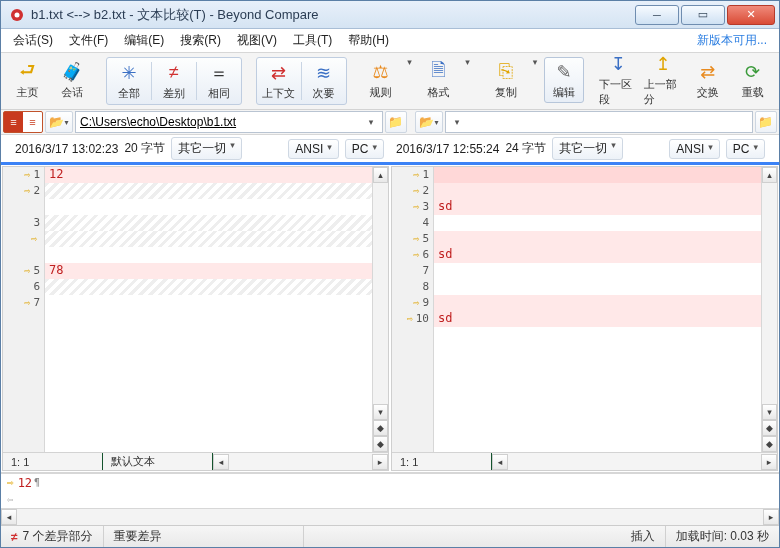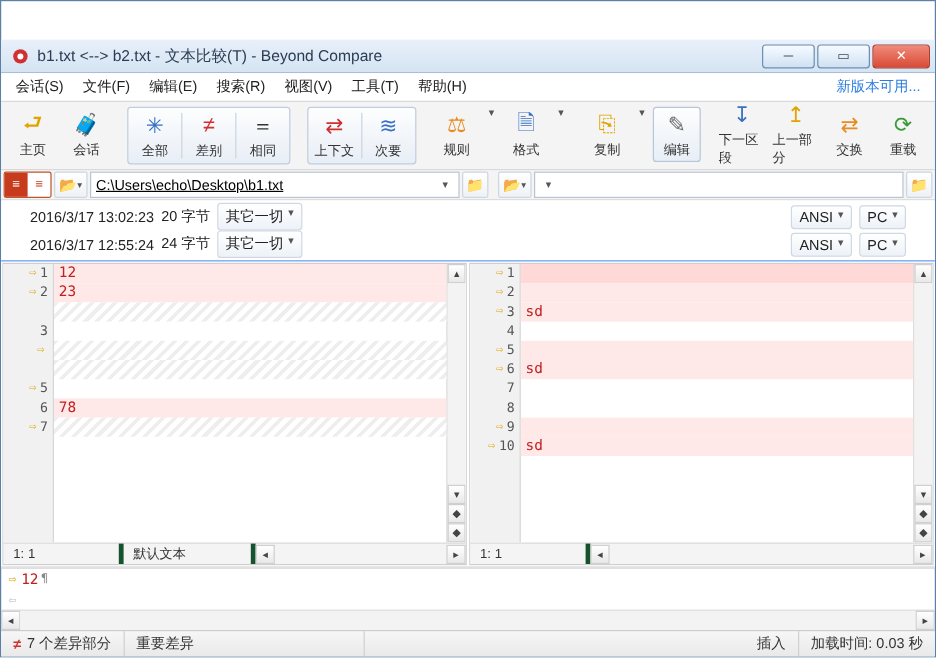--- a/index.html
+++ b/index.html
@@ -1,19 +1,19 @@
 <!DOCTYPE html>
 <html><head>
 <meta charset="utf-8">
 <style>
   html, body { margin:0; padding:0; font-family: "Segoe UI", Tahoma, Arial, sans-serif; font-size:12px; background:#f0f0f0; }
   * { box-sizing: border-box; }
   .window { width:780px; height:548px; border:1px solid #5b7fa6; display:flex; flex-direction:column; background:#fff; }
   
-  .titlebar { height:28px; background:linear-gradient(#e8f0fa,#d5e4f3); display:flex; align-items:center; padding:0 4px 0 8px; border-bottom:1px solid #a9bed6;margin-top:32px; }
+  .titlebar { height:28px; background:linear-gradient(#e8f0fa,#d5e4f3); display:flex; align-items:center; padding:0 4px 0 8px; border-bottom:1px solid #a9bed6; }
   .titlebar .appicon { width:16px; height:16px; margin-right:6px; }
   .titlebar .title { flex:1; color:#2b3d54; font-size:13px; }
   .winbtns { display:flex; gap:2px; }
   .winbtn { width:44px; height:20px; border:1px solid #6f8db0; border-radius:3px; display:flex; align-items:center; justify-content:center; background:linear-gradient(#f7fbff,#cfe1f3); font-size:11px; color:#3a4b5d; }
   .winbtn.close { background:linear-gradient(#f08a7b,#d94b36); color:#fff; width:48px; border-color:#b53a2a;}
   
   .menubar { height:24px; background:#fff; border-bottom:1px solid #d7d7d7; display:flex; align-items:center; padding:0 4px; }
   .menubar span { padding:2px 8px; color:#222; }
   .menubar .spacer { flex:1; }
   .menubar .newver { color:#2a7de1; padding-right:8px; }
@@ -33,42 +33,42 @@
   .pctl .red{ background:#c83a1e; color:#fff; }
   .pctl .wh{ color:#c83a1e;}
   .folderbtn{ width:28px; height:22px; border:1px solid #cdd6e1; border-radius:2px; background:linear-gradient(#fff,#eef2f7); display:flex; align-items:center; justify-content:center;}
   .pathinput { flex:1; height:22px; border:1px solid #b9c4d2; background:#fff; padding:0 4px; display:flex; align-items:center; }
   .pathinput .txt { flex:1; white-space:nowrap; overflow:hidden;text-decoration:underline; }
   .pathinput .dd { width:14px; text-align:center; color:#555; font-size:9px; }
   .smallbtn{ width:22px; height:22px; border:1px solid #cdd6e1; border-radius:2px; background:linear-gradient(#fff,#eef2f7); display:flex;align-items:center;justify-content:center; }
   .pathhalf { flex:1; display:flex; align-items:center; gap:2px;}
   .pathgap { width:4px; }
   
-  .inforow { background:#fff; border-bottom:1px solid #3b82f6; padding:2px 18px; display:flex;flex-direction:column; }
+  .inforow { background:#fff; border-bottom:3px solid #3b82f6; padding:2px 8px; display:flex; }
   .infohalf { flex:1; display:flex; align-items:center; gap:6px; padding:0 6px; font-size:12px; color:#222;}
   .dropbtn { display:flex; gap:4px; padding:2px 6px; border:1px solid #cfd8e3; border-radius:3px; background:linear-gradient(#fff,#edf2f8);}
   .dropbtn .arr{ font-size:9px; color:#555;}
   .infohalf .push{ flex:1; }
   
   .diffs { flex:1; display:flex; background:#fff; border-bottom:1px solid #d7d7d7;}
   .pane { flex:1; display:flex; flex-direction:column; border:1px solid #cfcfcf; margin:1px; }
   .pane .body { flex:1; display:flex; overflow:hidden; background:#fff; position:relative;}
   .gutter { width:42px; background:#f1f1f1; border-right:1px solid #d7d7d7; }
   .gline { height:16px; display:flex; align-items:center; justify-content:flex-end; font-family:Consolas,monospace; font-size:11px; color:#555; padding-right:4px; gap:3px; border-bottom:1px dotted transparent;}
   .gline .arrow{ font-size:10px;}
   .content { flex:1; position:relative; }
   .cline { height:16px; padding-left:4px; font-family:Consolas,monospace; font-size:12px; }
   .missing { background:repeating-linear-gradient(135deg,#eee 0px,#eee 3px,#fff 3px,#fff 7px);}
   .bg-diff { background:#ffe8e8; color:#c02020; }
   .bg-diff2 { background:#ffd8d8; color:#c02020;}
   .vscroll { width:16px; background:#f3f3f3; border-left:1px solid #d7d7d7; display:flex; flex-direction:column;}
   .vscroll .sbtn{ height:16px; display:flex;align-items:center;justify-content:center; border:1px solid #cfcfcf; background:linear-gradient(#fff,#e8e8e8); font-size:9px; color:#444;}
   .vscroll .track{ flex:1; background:#f3f3f3;}
   .pane .footer { height:18px; border-top:1px solid #d3d3d3; display:flex; align-items:center; font-size:11px; color:#333; background:#f4f4f4;}
-  .pane .footer .cell { padding:0 8px; border-right:4px solid #14532d; height:100%; display:flex; align-items:center;}
+  .pane .footer .cell { padding:0 8px; border-right:1px solid #14532d; height:100%; display:flex; align-items:center;}
   .pane .footer .hscroll { flex:1; display:flex; align-items:center; justify-content:flex-start;}
   .pane .footer .hbtn{ width:16px; height:16px; border:1px solid #cfcfcf; background:linear-gradient(#fff,#e8e8e8); display:flex;align-items:center;justify-content:center; font-size:9px; color:#444;}
   
   .merge { border-top:1px solid #d7d7d7;}
   .merge .mline{ height:17px; display:flex; align-items:center; padding-left:6px; font-family:Consolas,monospace; font-size:12px;}
   .merge .mline .arrow{ color:#e0a400; margin-right:4px; font-size:11px;}
   .merge .mline .pil{ color:#888; font-size:10px; margin-left:2px;}
   .merge .hscrollbar { height:17px; border-top:1px solid #d7d7d7; display:flex;}
   .merge .hscrollbar .hbtn{ width:16px; height:16px; border:1px solid #cfcfcf; background:linear-gradient(#fff,#e8e8e8); display:flex;align-items:center;justify-content:center; font-size:9px; color:#444;}
   .merge .track{ flex:1; background:#f3f3f3;}
@@ -300,21 +300,20 @@
             <div class="gline">
               <span class="arrow yellow">⇨</span>
               <span>7</span>
             </div>
             <div class="gline">
               <span></span>
             </div>
           </div>
         <div class="content" id="left-content">
             <div class="cline bg-diff">12</div>
-            <div class="cline bg-diff">23</div>
             <div class="cline missing"></div>
             <div class="cline "></div>
             <div class="cline missing"></div>
             <div class="cline missing"></div>
             <div class="cline "></div>
             <div class="cline bg-diff">78</div>
             <div class="cline missing"></div>
           </div>
         <div class="vscroll">
           <div class="sbtn">▴</div>

